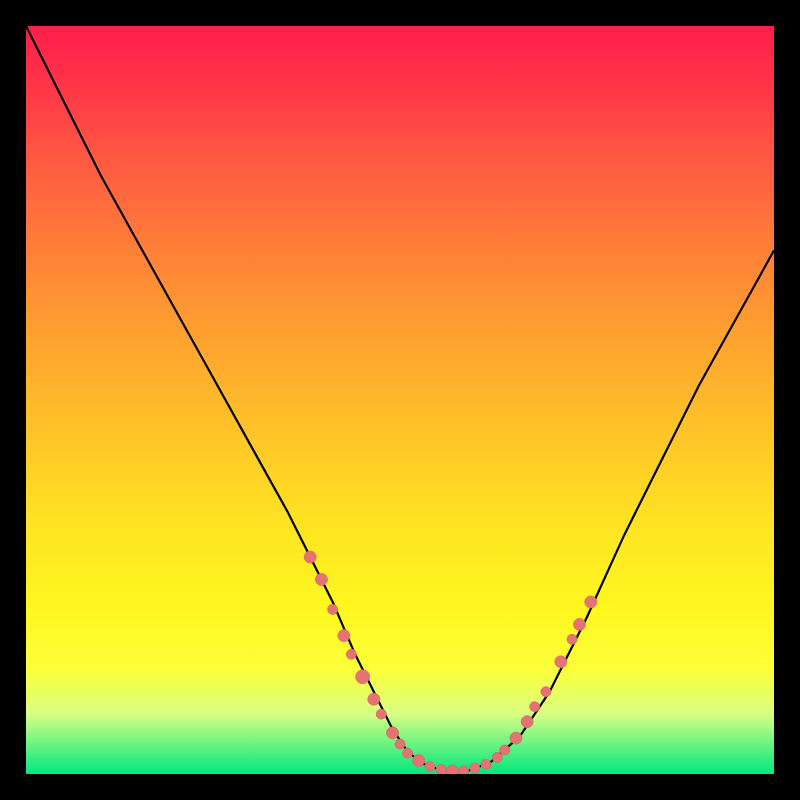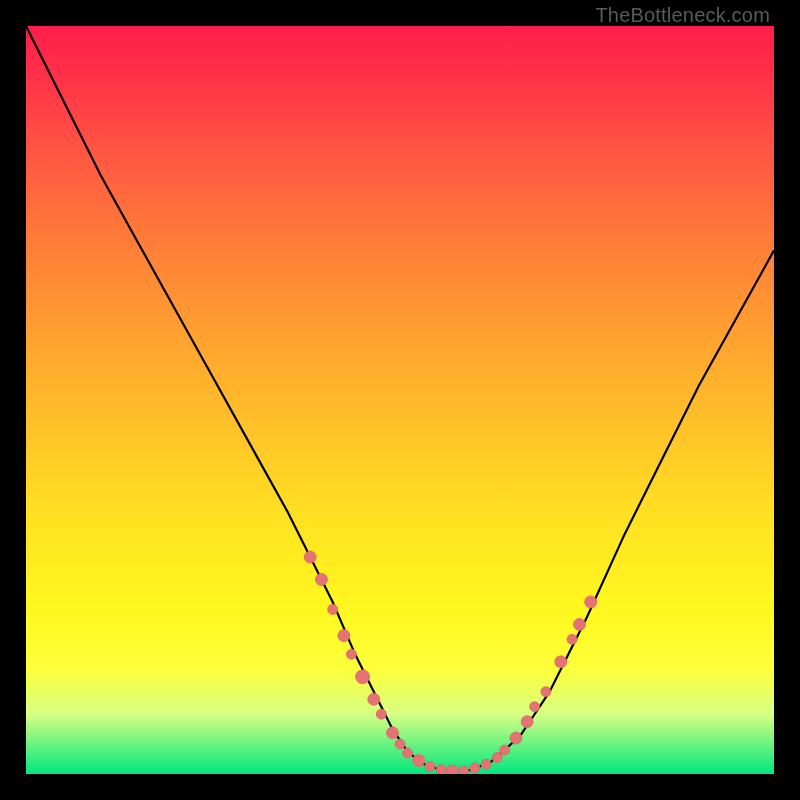--- a/index.html
+++ b/index.html
@@ -87,14 +87,13 @@
           <circle cx="501.16" cy="695.64" r="6" fill="#e57373" stroke="#d46a6a" stroke-width="0.8"></circle>
           <circle cx="508.64" cy="680.68" r="5" fill="#e57373" stroke="#d46a6a" stroke-width="0.8"></circle>
           <circle cx="519.86" cy="665.72" r="5" fill="#e57373" stroke="#d46a6a" stroke-width="0.8"></circle>
           <circle cx="534.82" cy="635.80" r="6" fill="#e57373" stroke="#d46a6a" stroke-width="0.8"></circle>
           <circle cx="546.04" cy="613.36" r="5" fill="#e57373" stroke="#d46a6a" stroke-width="0.8"></circle>
           <circle cx="553.52" cy="598.40" r="6" fill="#e57373" stroke="#d46a6a" stroke-width="0.8"></circle>
           <circle cx="564.74" cy="575.96" r="6" fill="#e57373" stroke="#d46a6a" stroke-width="0.8"></circle>
         </g>
     </svg>
   </div>
-  <div class="attrib">TheBottleneck.com</div>
 </div>
 
 </body></html>

